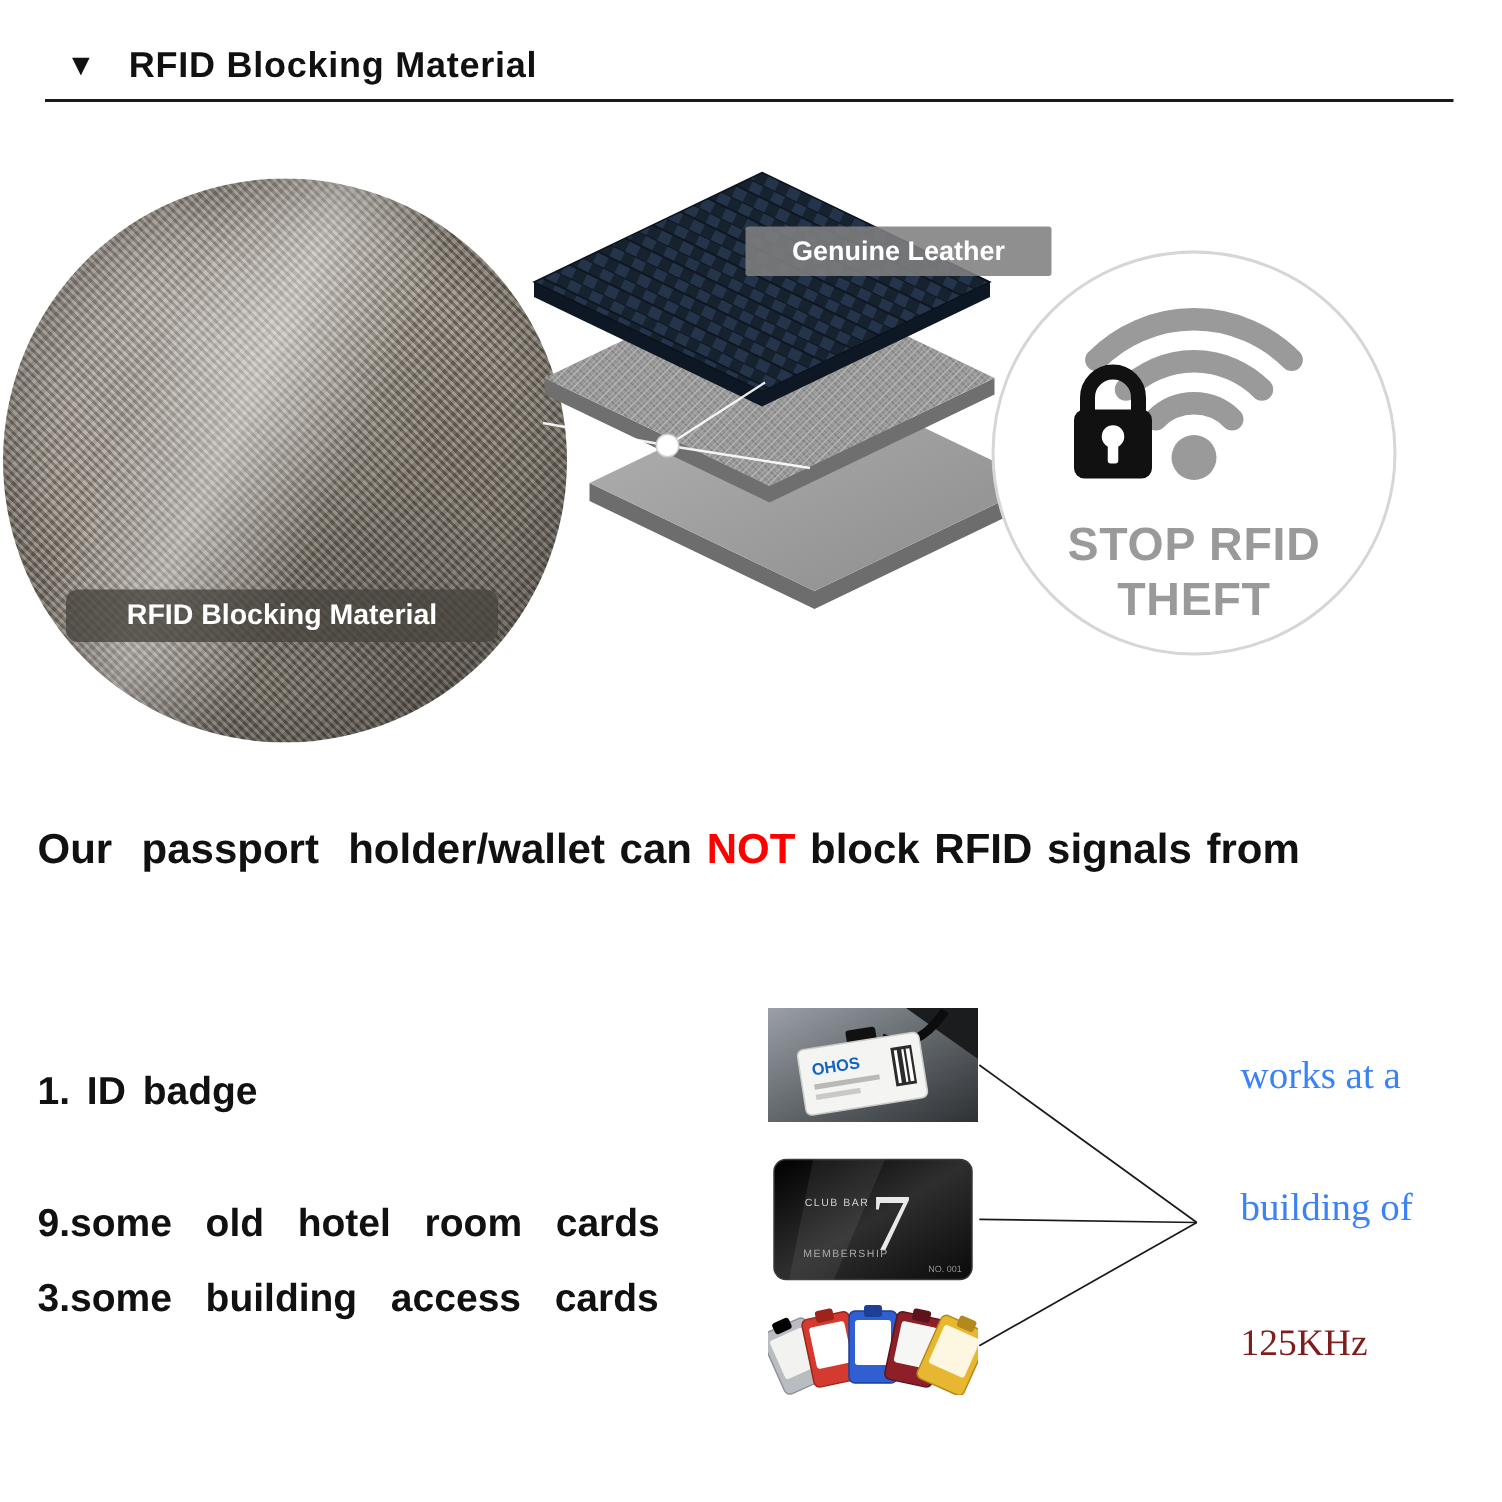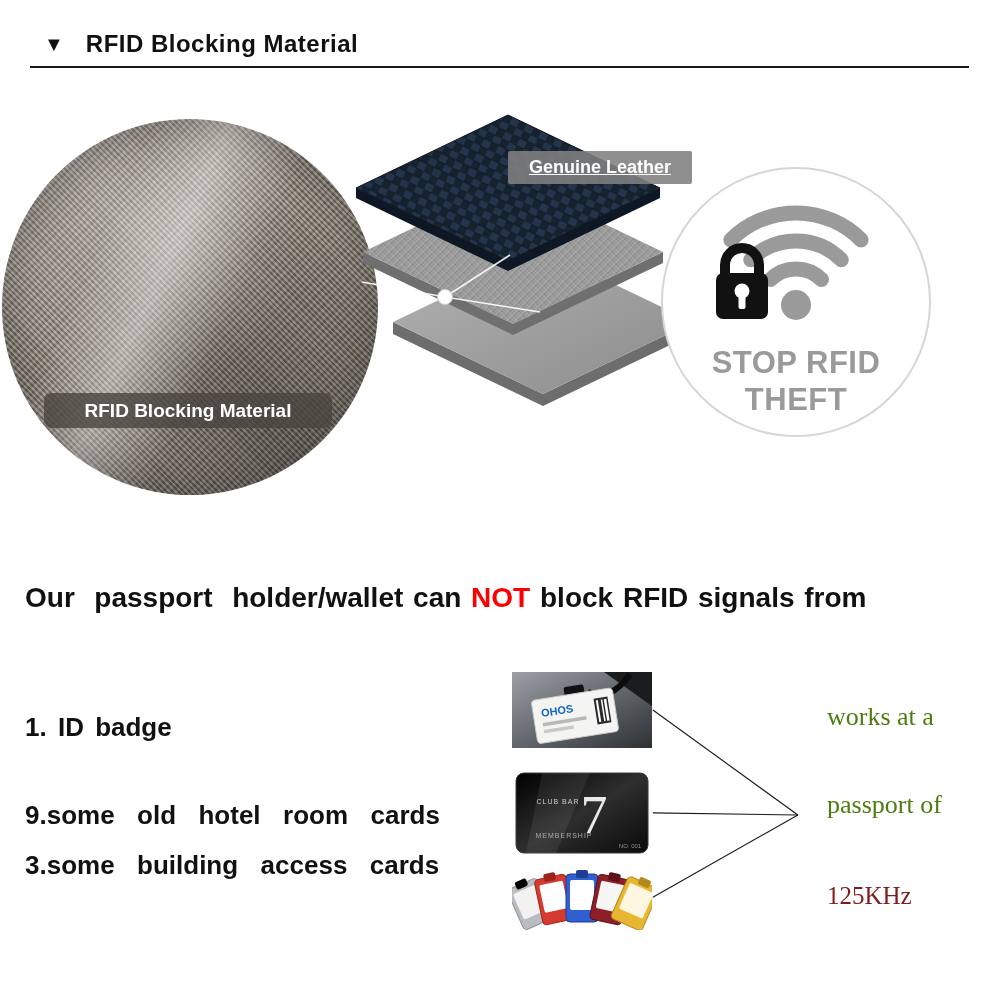--- a/index.html
+++ b/index.html
@@ -31,54 +31,54 @@
     font-weight:bold; font-size:19px; display:flex; align-items:center; justify-content:center;
   }
 
   
   .layers-svg { position:absolute; left:330px; top:100px; z-index:1; }
   .layer-label {
     position:absolute; z-index:3; background:rgba(128,128,128,0.88); color:#fff;
     font-weight:bold; font-size:18px; display:flex; align-items:center; justify-content:center;
     border-radius:2px;
   }
-  .label-leather { left:508px; top:151px; width:184px; height:33px;text-decoration:underline; }
+  .label-leather { left:497px; top:151px; width:204px; height:33px; }
   .label-polyester { left:522px; top:334px; width:170px; height:32px; }
 
   
   .stop-circle {
     position:absolute; left:661px; top:167px; width:270px; height:270px; border-radius:50%;
     background:#ffffff; border:2px solid #d6d6d6; z-index:2;
   }
   .stop-line { position:absolute; left:661px; width:270px; text-align:center; z-index:3;
     font-weight:bold; color:#9a9a9a; font-size:31px; letter-spacing:0.5px; }
   .stop-line1 { top:345px; }
   .stop-line2 { top:382px; }
 
   
-  .headline { position:absolute; left:25px; top:582px; font-size:28px; font-weight:bold;
+  .headline { position:absolute; left:25px; top:550px; font-size:28px; font-weight:bold;
     color:#111; white-space:pre; word-spacing:2px; z-index:5; }
   .headline .not { color:#ff0000; }
 
   
   .item-label { position:absolute; left:25px; font-size:26px; font-weight:bold; color:#111;
     white-space:pre; word-spacing:4px; z-index:5; }
   .item1 { top:712px; }
   .item2 { top:800px; }
   .item3 { top:850px; }
 
   .item-img { position:absolute; left:512px; z-index:5; }
   .img1 { top:672px; }
   .img2 { top:770px; }
   .img3 { top:866px; }
 
   
   .fork-svg { position:absolute; left:640px; top:660px; z-index:4; pointer-events:none; }
   .freq-line { position:absolute; left:827px; font-family:"Liberation Serif", serif;
-    font-size:26px; color:#4d7c0f; z-index:5; }
+    font-size:26px; color:#3b82f6; z-index:5; }
   .freq1 { top:702px; }
   .freq2 { top:790px; }
   .freq3 { top:882px; color:#7f1d1d; font-size:25px; }
 </style>
 </head>
 <body>
 
 <div class="page">
 
   <div class="hdr">
@@ -235,16 +235,16 @@
 
   <svg class="fork-svg" width="200" height="280" viewBox="0 0 280 392" preserveAspectRatio="none">
     <g stroke="#1a1a1a" stroke-width="1.6">
       <line x1="18" y1="70" x2="221" y2="217"></line>
       <line x1="18" y1="214" x2="221" y2="217"></line>
       <line x1="18" y1="332" x2="221" y2="217"></line>
     </g>
   </svg>
 
   <div class="freq-line freq1">works at a</div>
-  <div class="freq-line freq2">passport of</div>
+  <div class="freq-line freq2">building of</div>
   <div class="freq-line freq3">125KHz</div>
 
 </div>
 
 </body></html>

